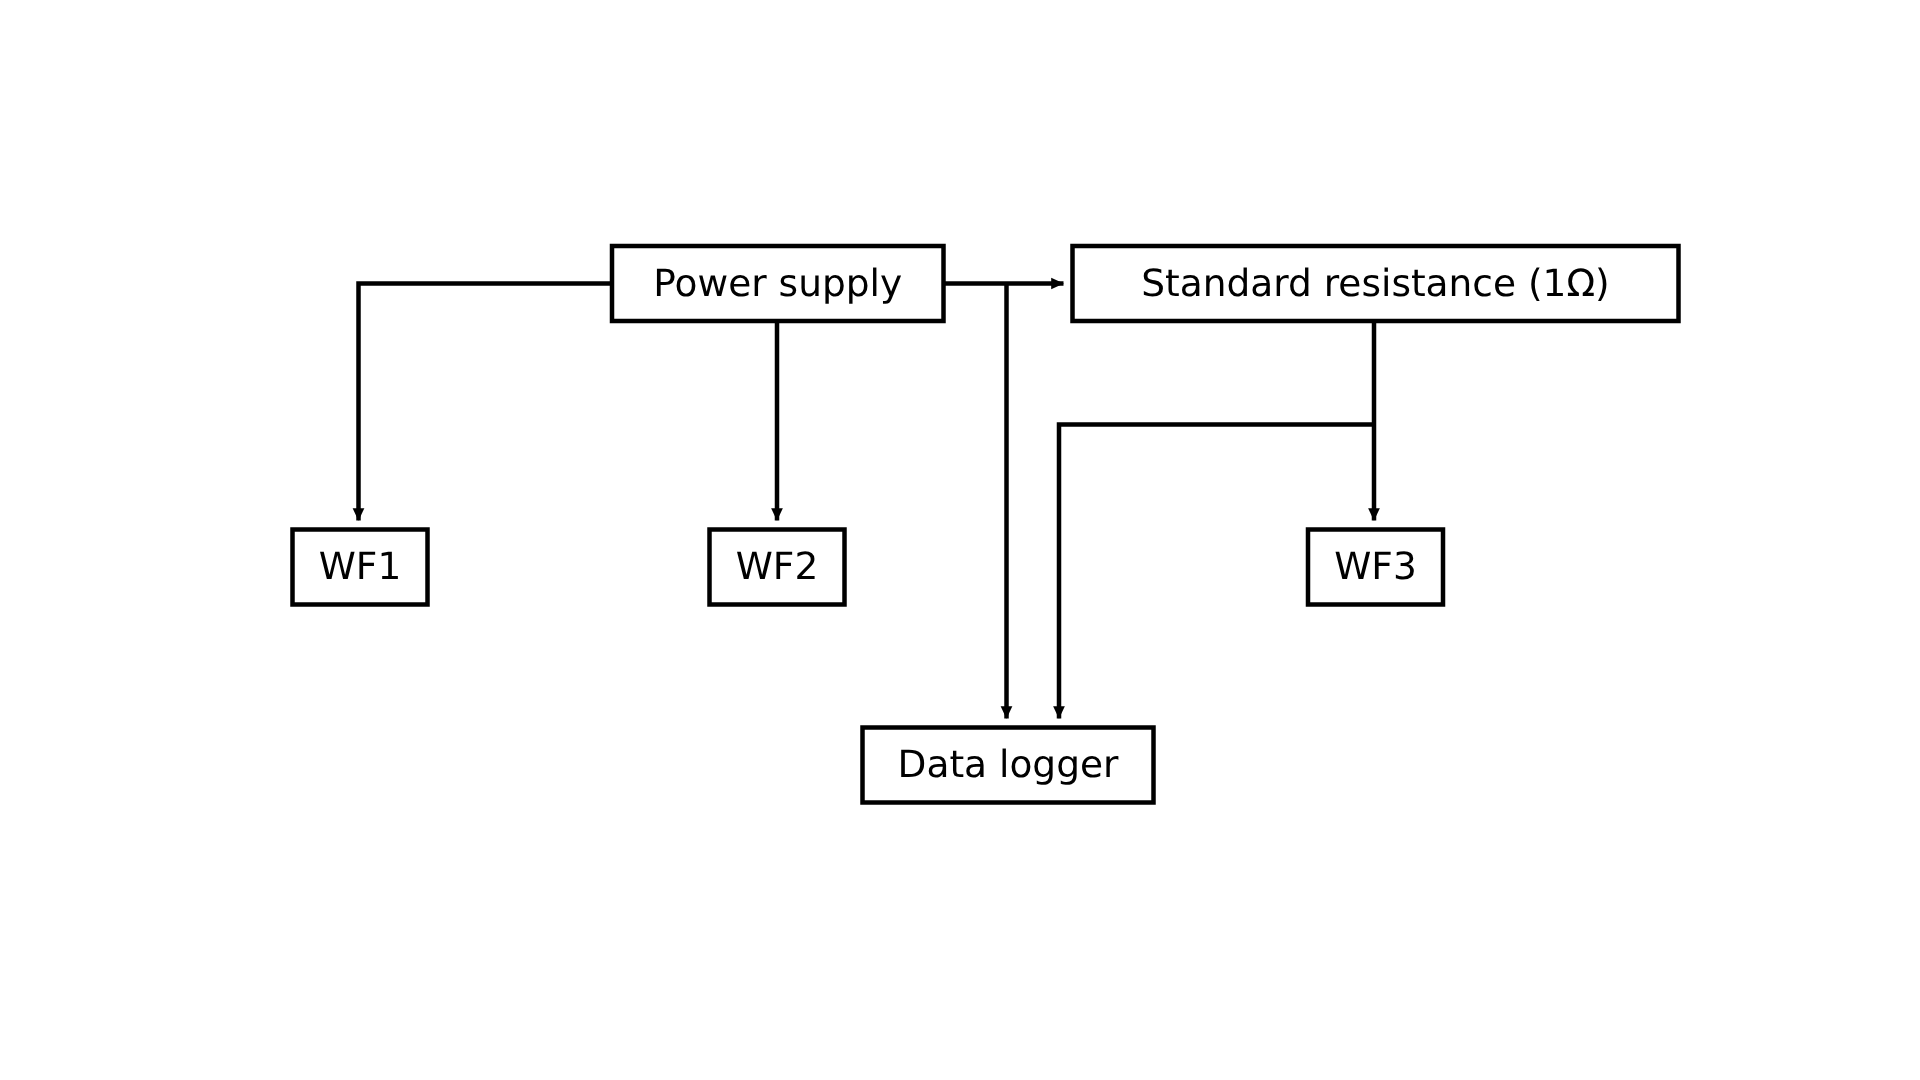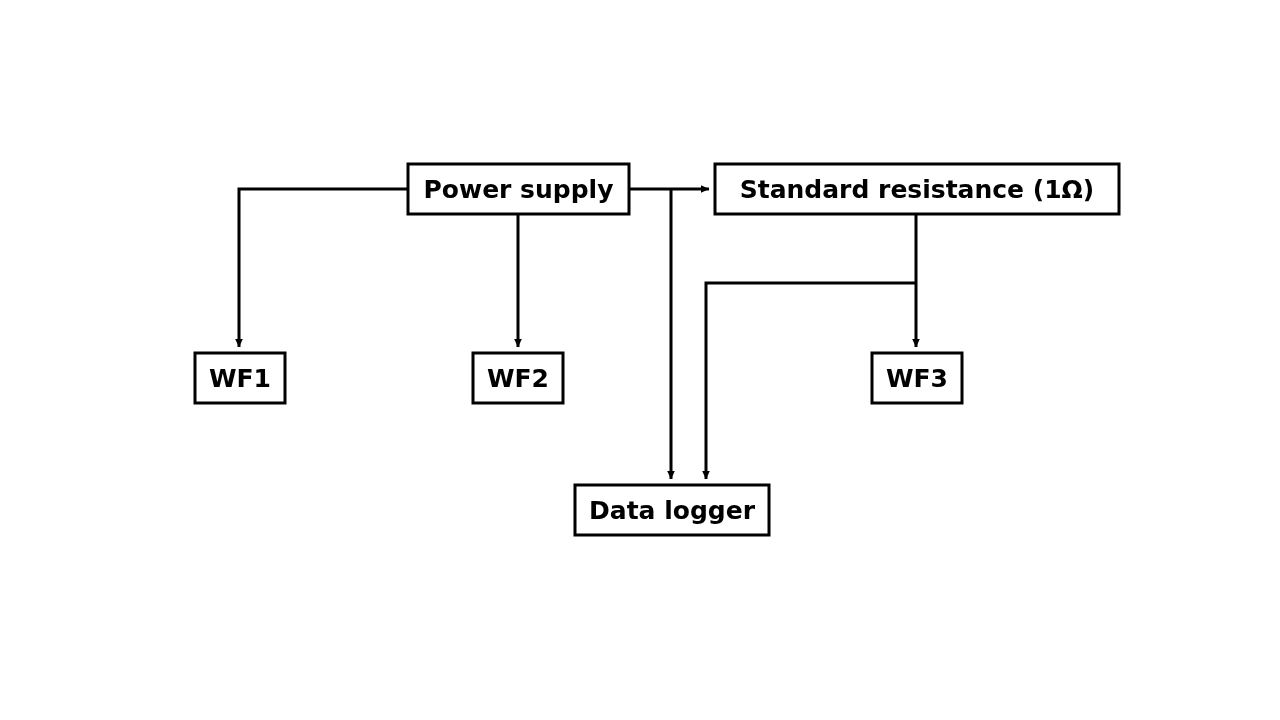--- a/index.html
+++ b/index.html
@@ -11,21 +11,20 @@
     width: 1280px;
     height: 720px;
     font-family: "DejaVu Sans", sans-serif;
     overflow: hidden;
   }
   #diagram-canvas {
     position: relative;
     width: 1280px;
     height: 720px;
     background: #ffffff;
-    font-weight: bold;
   }
   #diagram-svg {
     position: absolute;
     left: 0;
     top: 0;
     width: 1280px;
     height: 720px;
     display: block;
   }
   .node-label {

